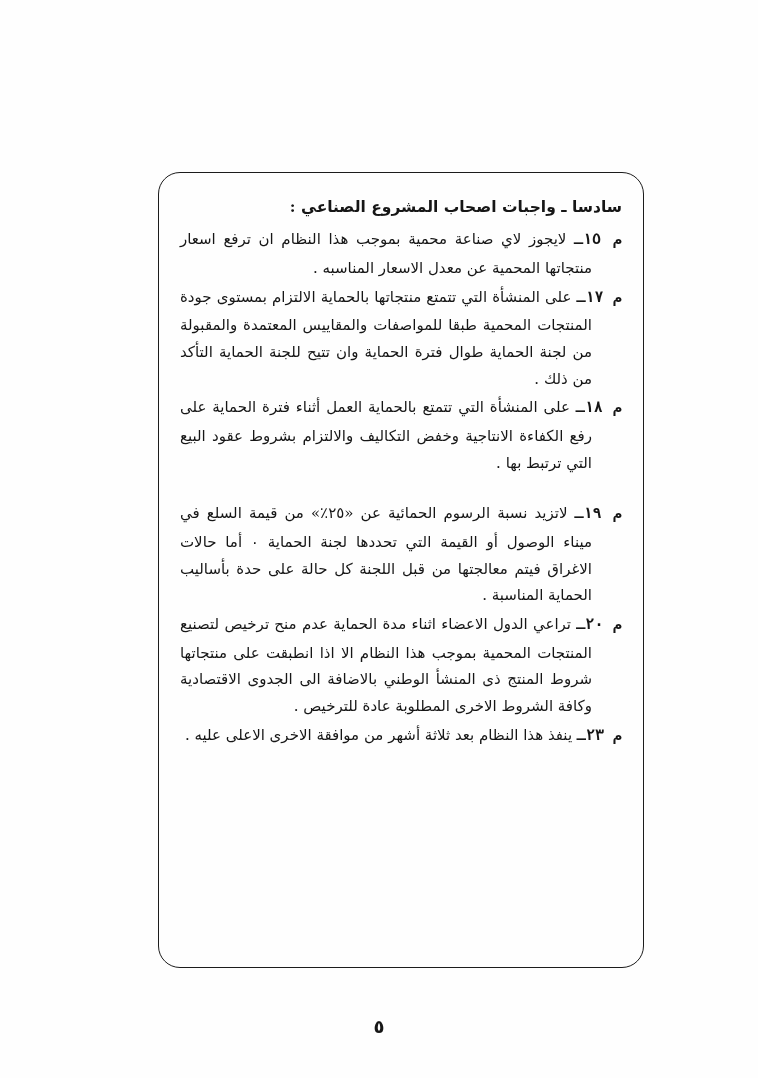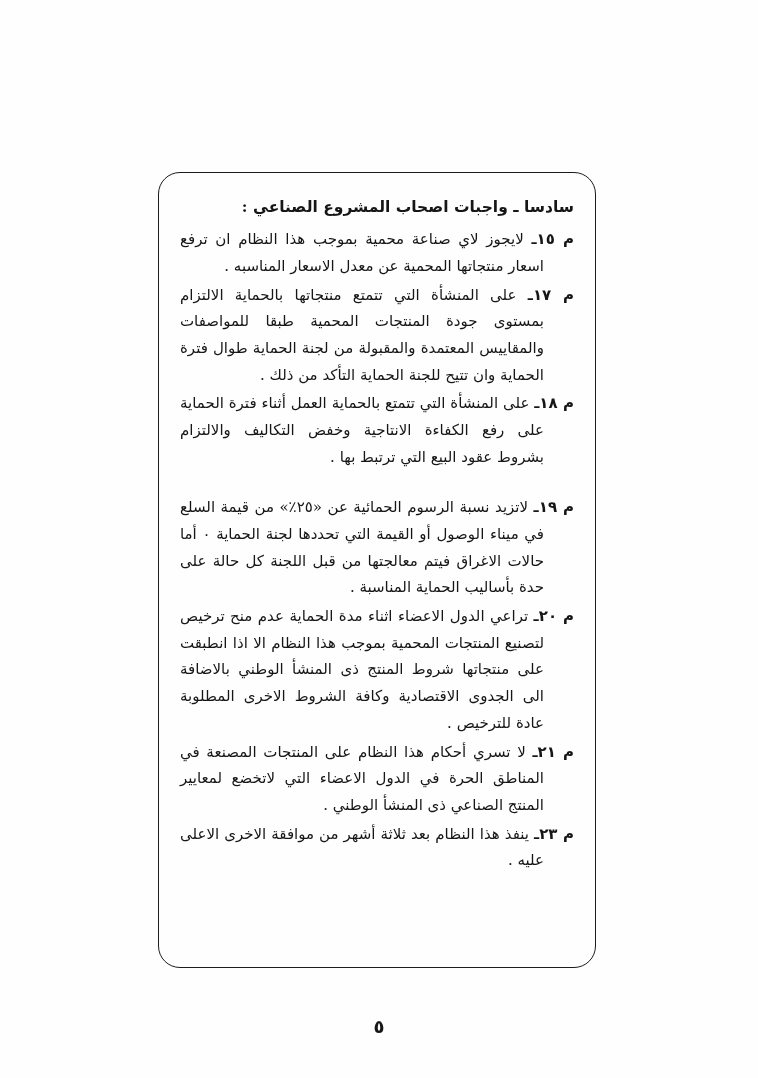--- a/index.html
+++ b/index.html
@@ -17,21 +17,21 @@
   }
   .scan-page {
     position: absolute;
     inset: 0;
     background: #fefefe;
   }
   .content-frame {
     position: absolute;
     left: 158px;
     top: 172px;
-    width: 438px;
+    width: 486px;
     height: 796px;
     box-sizing: border-box;
     border: 1.6px solid #1c1c1c;
     border-radius: 22px;
     padding: 20px 21px 18px 21px;
     direction: rtl;
   }
   .section-heading {
     font-size: 15.5px;
     font-weight: bold;
@@ -47,20 +47,21 @@
     line-height: 1.78;
     text-align: justify;
     text-justify: inter-word;
     margin: 0 0 2px 0;
     padding-right: 30px;
     text-indent: -30px;
   }
   .article-number {
     font-weight: bold;
     white-space: nowrap;
+    font-family: Liberation Mono, monospace;
   }
   .page-number {
     position: absolute;
     left: 0;
     top: 1016px;
     width: 758px;
     text-align: center;
     font-size: 18px;
     font-weight: bold;
     direction: rtl;
@@ -98,24 +99,20 @@
       <p class="article">
         <span class="article-number">م ١٩ـ</span>
         <span class="article-text">لاتزيد نسبة الرسوم الحمائية عن «٢٥٪» من قيمة السلع في ميناء الوصول أو القيمة التي تحددها لجنة الحماية ٠ أما حالات الاغراق فيتم معالجتها من قبل اللجنة كل حالة على حدة بأساليب الحماية المناسبة .</span>
       </p>
 
       <p class="article">
         <span class="article-number">م ٢٠ـ</span>
         <span class="article-text">تراعي الدول الاعضاء اثناء مدة الحماية عدم منح ترخيص لتصنيع المنتجات المحمية بموجب هذا النظام الا اذا انطبقت على منتجاتها شروط المنتج ذى المنشأ الوطني بالاضافة الى الجدوى الاقتصادية وكافة الشروط الاخرى المطلوبة عادة للترخيص .</span>
       </p>
 
-      <p class="article">
-        <span class="article-number">م ٢١ـ</span>
-        <span class="article-text">لا تسري أحكام هذا النظام على المنتجات المصنعة في المناطق الحرة في الدول الاعضاء التي لاتخضع لمعايير المنتج الصناعي ذى المنشأ الوطني .</span>
-      </p>
 
 
       <p class="article">
         <span class="article-number">م ٢٣ـ</span>
         <span class="article-text">ينفذ هذا النظام بعد ثلاثة أشهر من موافقة الاخرى الاعلى عليه .</span>
       </p>
     </div>
 
   </div>
 

